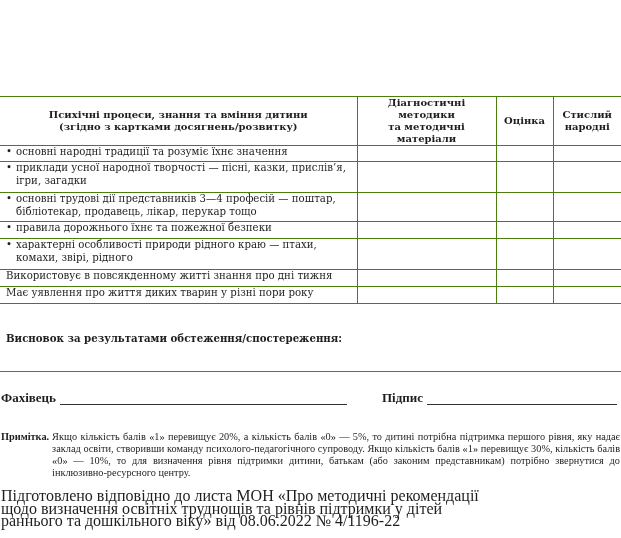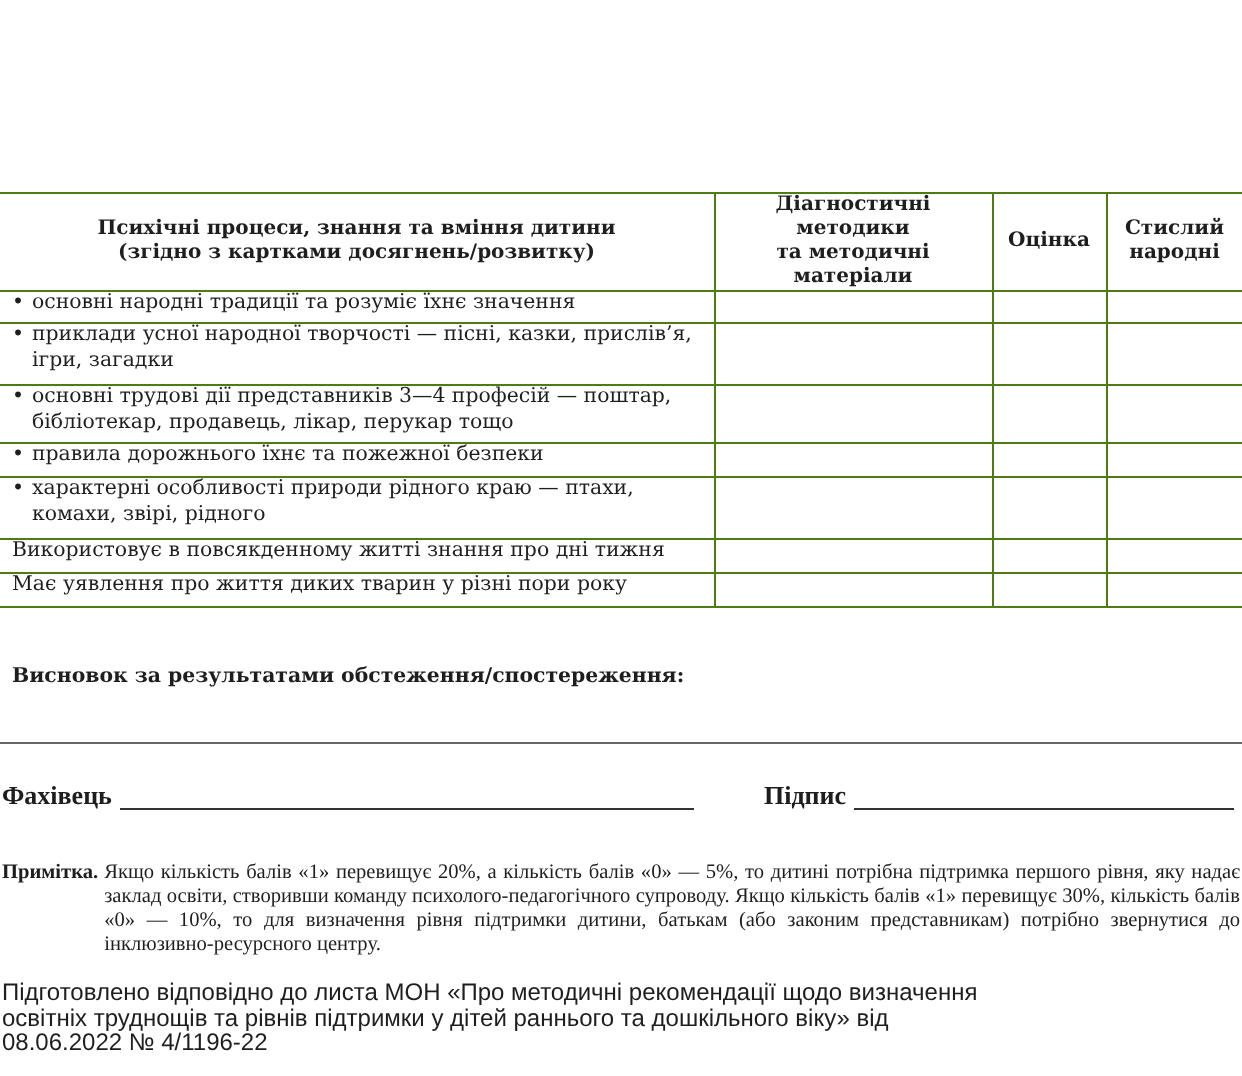--- a/index.html
+++ b/index.html
@@ -13,21 +13,21 @@
   .bullet { display: flex; }
   .bullet .dot { width: 10px; flex: none; }
   .bullet .txt { flex: 1; }
   .concl { position: absolute; left: 6px; top: 332px; font-weight: bold; font-size: 10.2px; }
   .concl-line { position: absolute; left: 0; top: 371px; width: 621px; border-top: 1.5px solid #666; }
   .sig { position: absolute; top: 390px; font-family: "Liberation Serif", serif; font-size: 13px; display: flex; align-items: center; font-weight: bold; }
   .sig .line { display: inline-block; border-bottom: 1px solid #333; height: 12px; margin-left: 4px; }
   .note { position: absolute; left: 1px; top: 431px; width: 619px; font-family: "Liberation Serif", serif; font-size: 10.3px; line-height: 12px; display: flex; }
   .note .lbl { font-weight: bold; flex: none; margin-right: 3px; }
   .note .body { flex: 1; text-align: justify; }
-  .footer { position: absolute; left: 1px; top: 490px; width: 495px; font-family: Liberation Sans, sans-serif; font-size: 12px; line-height: 12.5px; }
+  .footer { position: absolute; left: 1px; top: 490px; width: 495px; font-family: Liberation Serif, serif; font-size: 16px; line-height: 12.5px; }
 </style>
 </head>
 <body>
 
 <table class="tbl">
   <colgroup>
     <col style="width:357px">
     <col style="width:139px">
     <col style="width:57px">
     <col style="width:68px">

